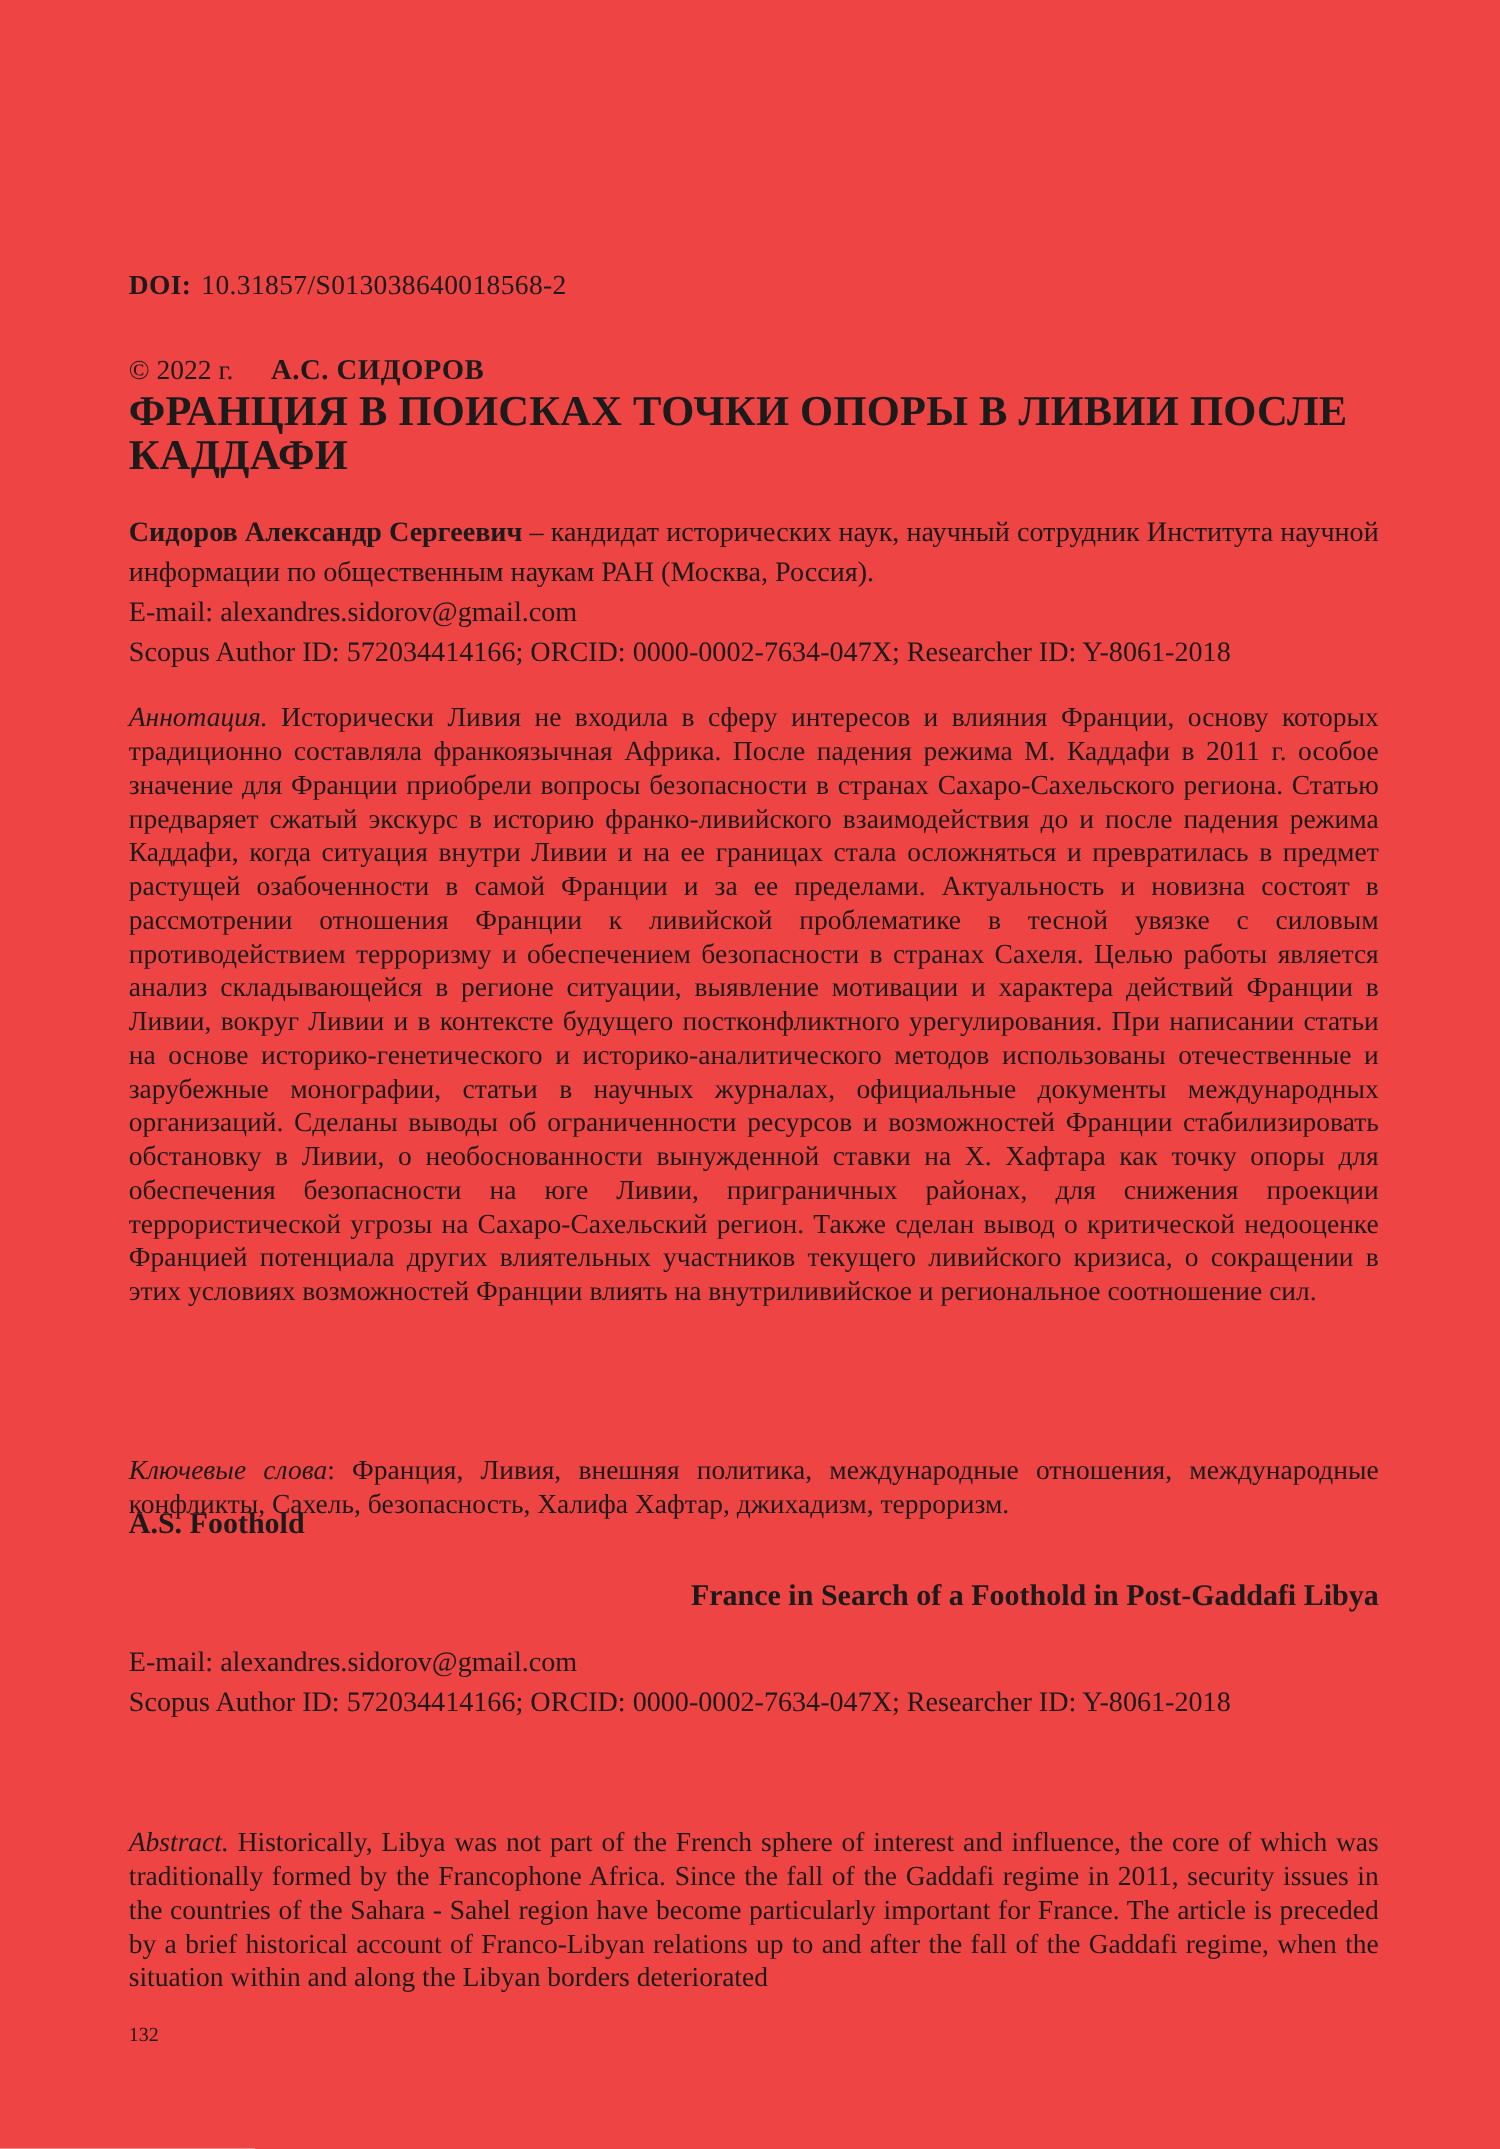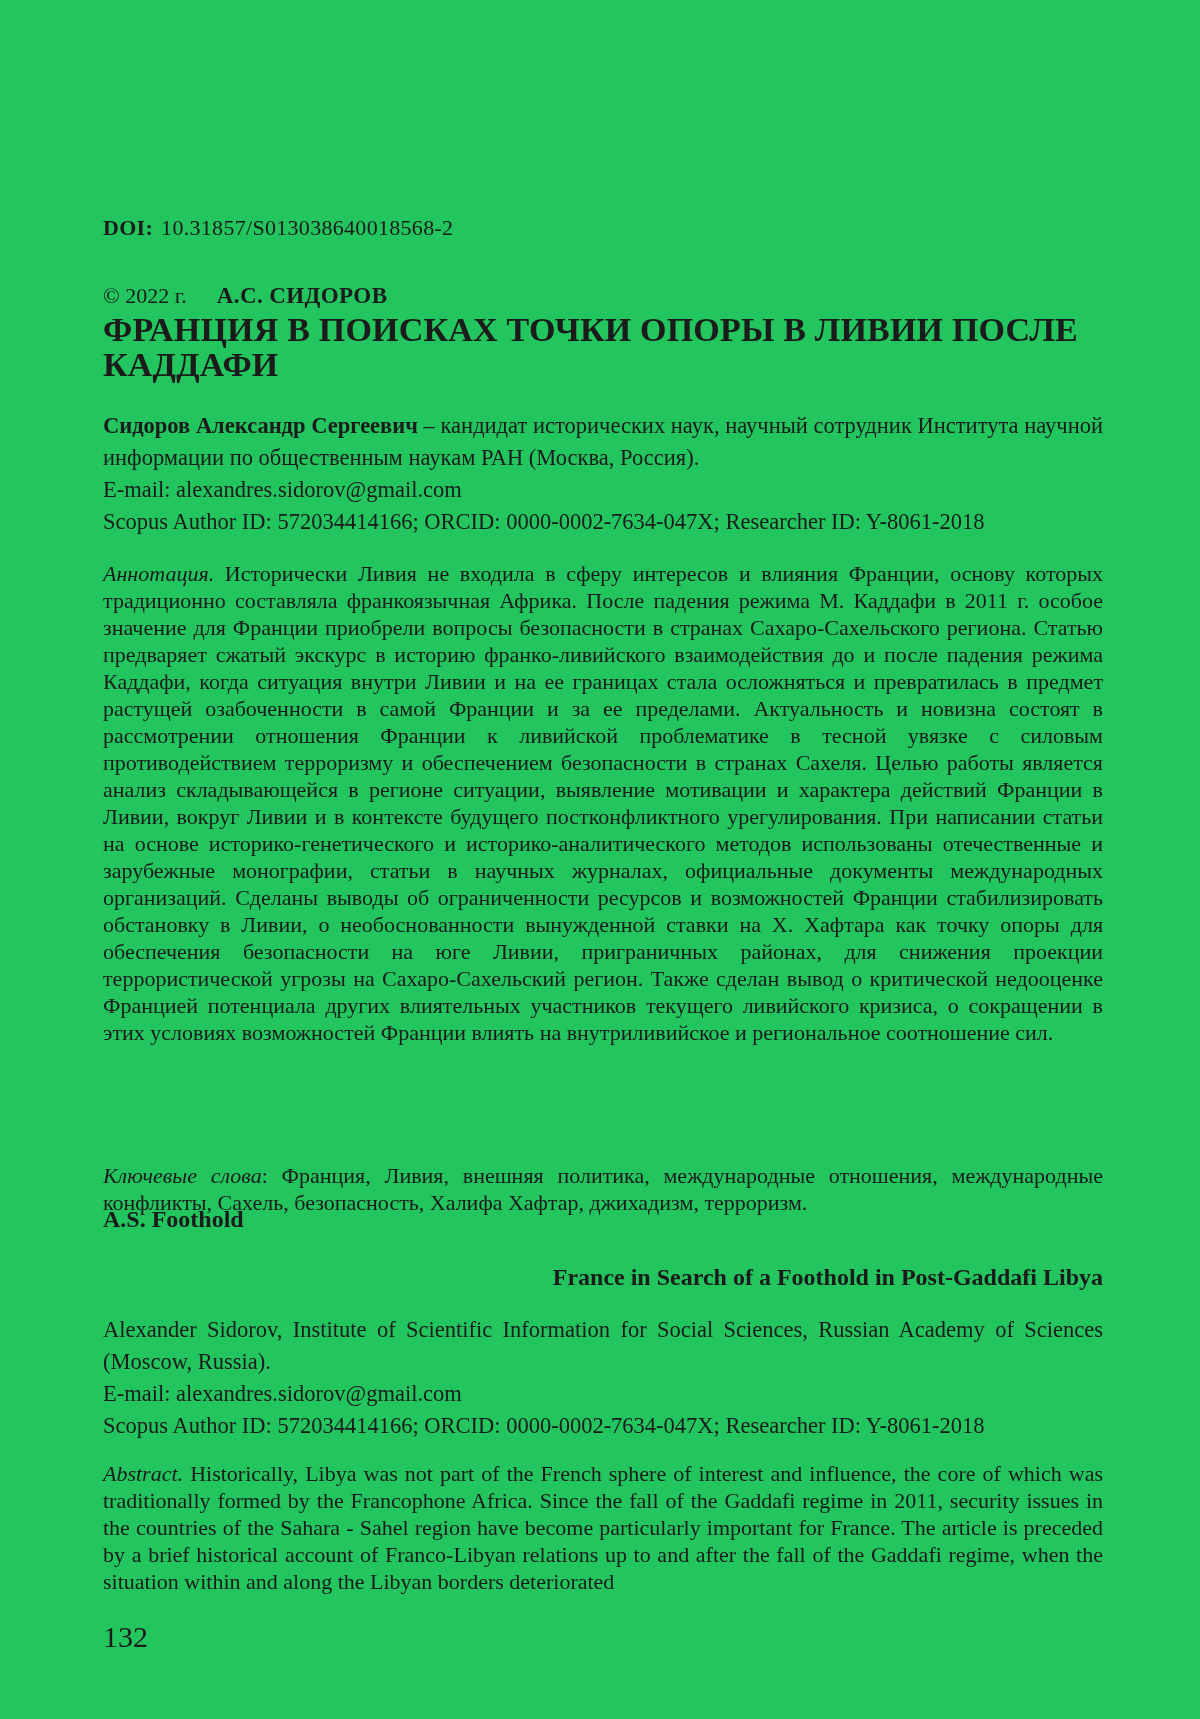--- a/index.html
+++ b/index.html
@@ -4,21 +4,21 @@
 <style>
   html, body {
     margin: 0;
     padding: 0;
     background: #ffffff;
   }
   .page {
     position: relative;
     width: 1200px;
     height: 1719px;
-    background: #22c55e;
+    background: #ef4444;
     font-family: "Liberation Serif", "DejaVu Serif", serif;
     color: #1b1b1b;
     overflow: hidden;
   }
   .block {
     position: absolute;
     left: 103px;
     width: 1000px;
   }
   .doi-line {
@@ -95,21 +95,21 @@
   .author-block-en {
     top: 1314px;
   }
   .abstract-en {
     top: 1460px;
   }
   .page-number {
     position: absolute;
     left: 103px;
     top: 1620px;
-    font-size: 30px;
+    font-size: 16px;
   }
 </style>
 </head>
 <body>
 
 <div class="page">
 
   <p class="block doi-line">
     <span class="doi-label">DOI:</span><span>10.31857/S013038640018568-2</span>
   </p>
@@ -135,21 +135,20 @@
 
   <p class="block para keywords-ru">
     <span class="label-italic">Ключевые слова</span><span>: Франция, Ливия, внешняя политика, международные отношения, международные конфликты, Сахель, безопасность, Халифа Хафтар, джихадизм, терроризм.</span>
   </p>
 
   <h2 class="block heading-en">A.S. Foothold</h2>
 
   <h2 class="block title-en">France in Search of a Foothold in Post-Gaddafi Libya</h2>
 
   <div class="block author-block author-block-en">
-    <p>Alexander Sidorov, Institute of Scientific Information for Social Sciences, Russian Academy of Sciences (Moscow, Russia).</p>
     <p>E-mail: alexandres.sidorov@gmail.com</p>
     <p>Scopus Author ID: 572034414166; ORCID: 0000-0002-7634-047X; Researcher ID: Y-8061-2018</p>
   </div>
 
   <p class="block para abstract-en">
     <span class="label-italic">Abstract.</span><span> Historically, Libya was not part of the French sphere of interest and influence, the core of which was traditionally formed by the Francophone Africa. Since the fall of the Gaddafi regime in 2011, security issues in the countries of the Sahara - Sahel region have become particularly important for France. The article is preceded by a brief historical account of Franco-Libyan relations up to and after the fall of the Gaddafi regime, when the situation within and along the Libyan borders deteriorated</span>
   </p>
 
   <div class="page-number">132</div>
 

